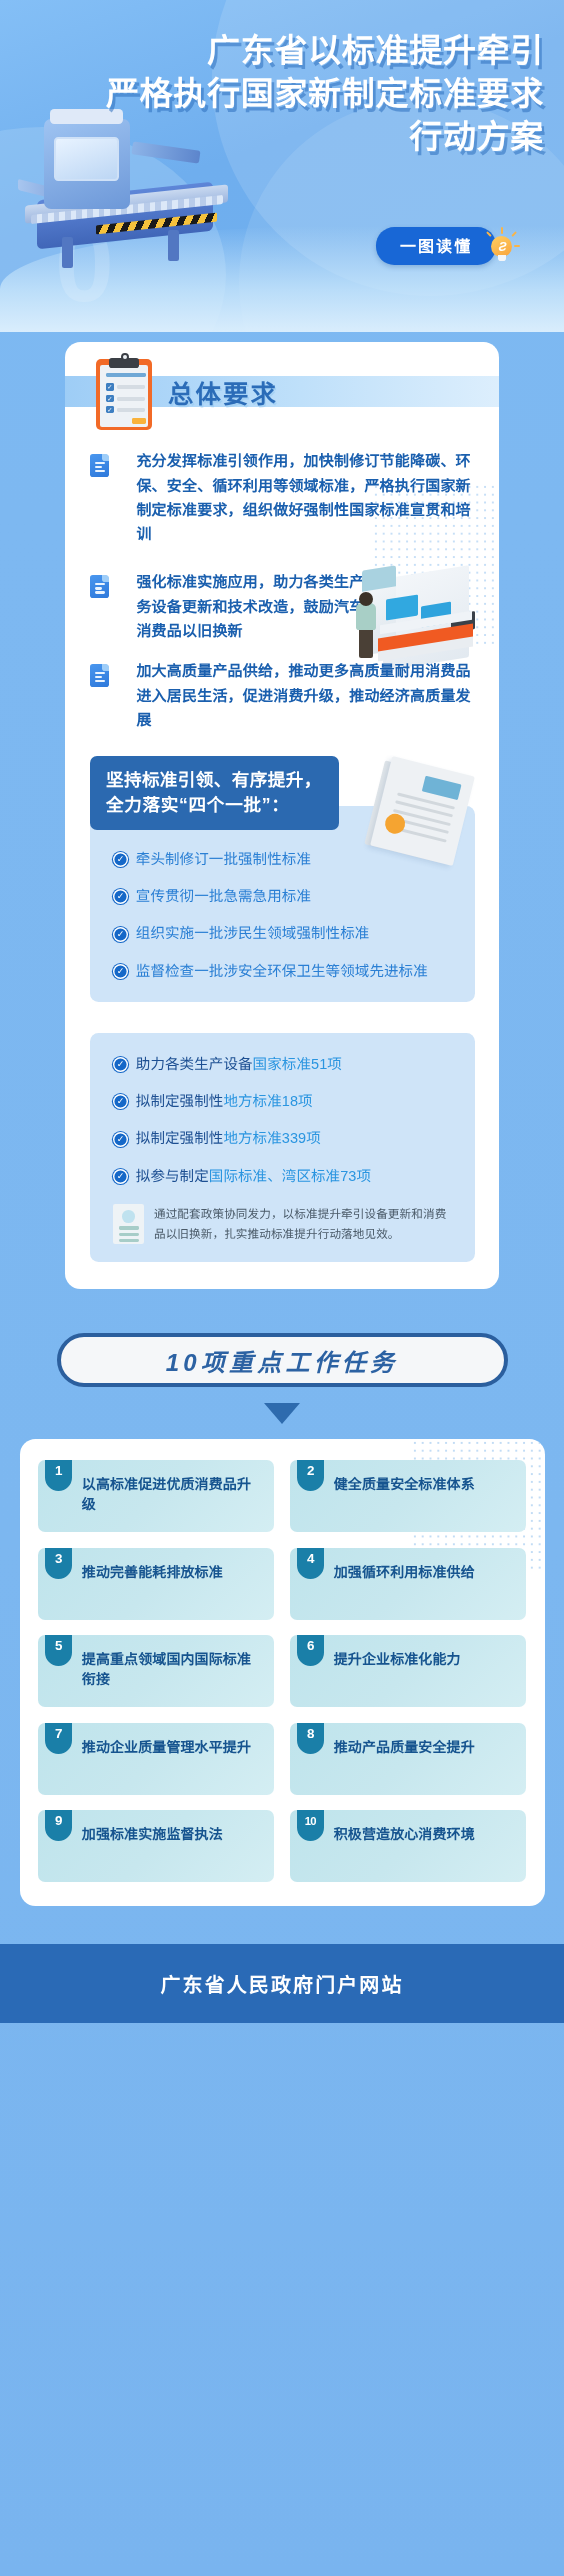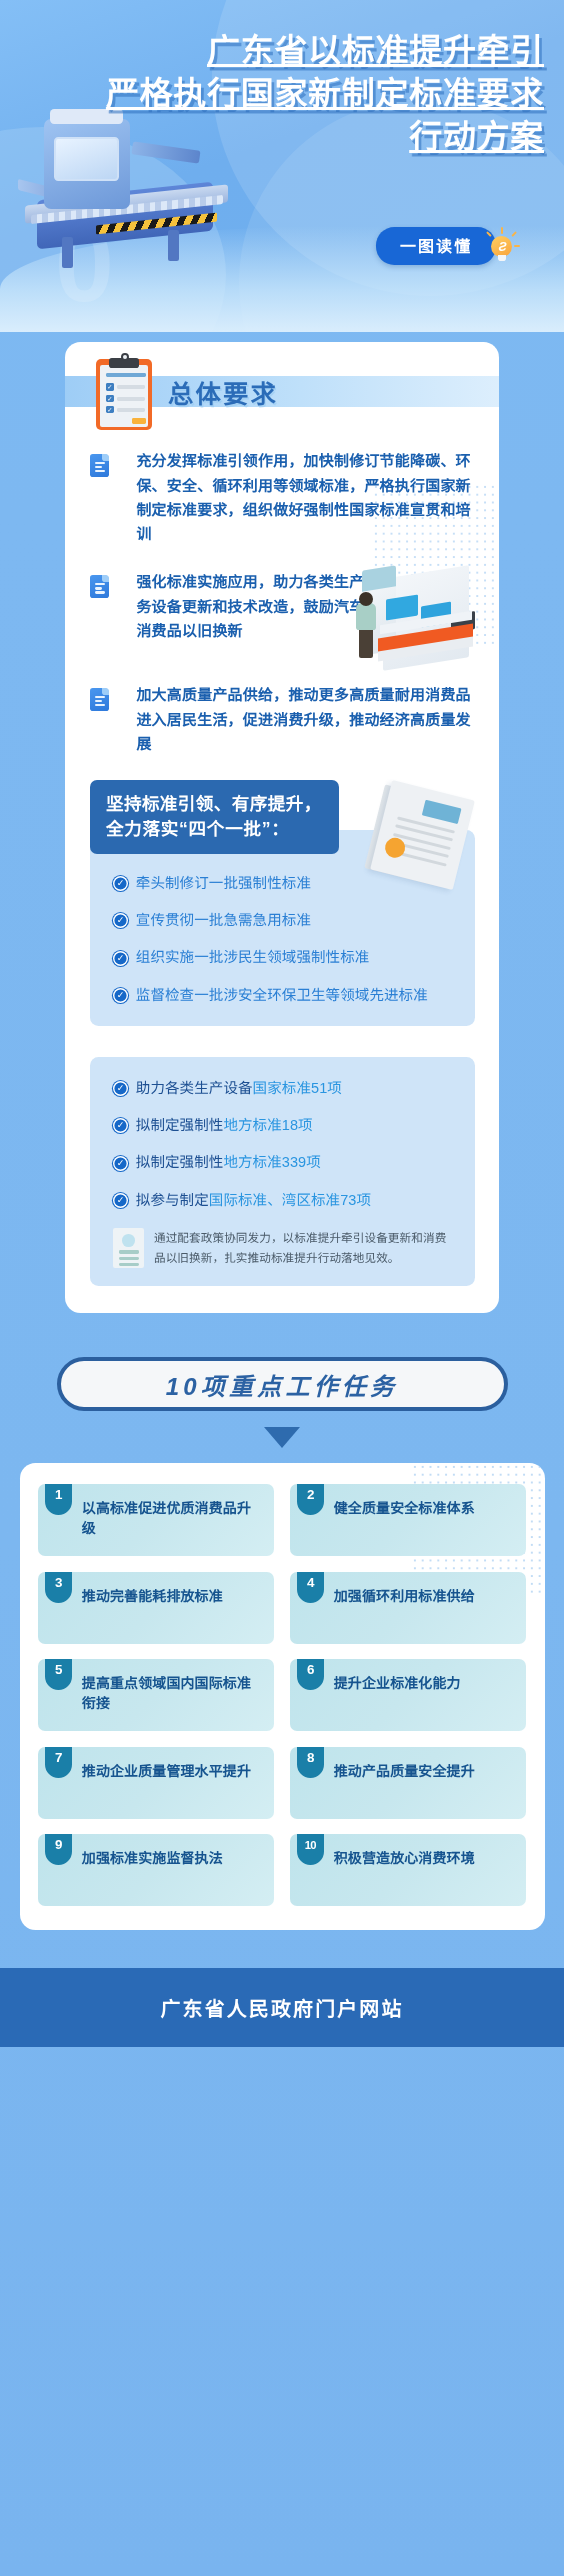--- a/index.html
+++ b/index.html
@@ -31,21 +31,20 @@
                background:linear-gradient(180deg,rgba(190,225,250,0) 0%,rgba(205,233,252,0.75) 60%,rgba(222,240,253,0.95) 100%);
                border-top-left-radius:60% 63px; }
   .hero-ghost { position:absolute; left:55px; bottom:15.5px; font-size:106px; font-weight:bold;
                 color:rgba(255,255,255,0.16); line-height:1; letter-spacing:-4.2px; }
 
   .hero-titles { position:absolute; right:20px; top:30px; text-align:right; z-index:6; }
   .hero-titles .tl {
     font-size:33px; font-weight:bold; color:#ffffff; line-height:1.30;
     letter-spacing:0.7px; text-shadow:2.8px 3.5px 0 rgba(46,112,190,0.55);
     white-space:nowrap;
-    text-decoration:underline;
   }
   .badge-row { position:absolute; right:47px; top:227px; z-index:7; display:flex; align-items:center; }
   .badge {
     background:#1867d6; color:#fff; font-size:16px; font-weight:bold;
     padding:6.3px 24px 7.8px 24px; border-radius:18.3px; letter-spacing:2.1px;
     box-shadow:0 2.1px 5.6px rgba(20,70,140,0.25);
   }
   .bulb { position:relative; width:32px; height:32px; margin-left:-11.3px; }
   .bulb .globe { position:absolute; left:6.3px; top:5.6px; width:21px; height:21px; border-radius:50%;
                  background:linear-gradient(150deg,#ffcf63,#f9a33b); }
@@ -317,21 +316,21 @@
           <div class="sh-m3"></div>
         <div class="sh-shelf"></div>
         <div class="sh-counter"></div>
         <div class="sh-counter2"></div>
         <div class="sh-person-l"></div>
         <div class="sh-person-b"></div>
         <div class="sh-person-h"></div>
       </div>
     </div>
 
-    <div class="para" style="margin-top:40px;">
+    <div class="para" style="margin-top:16px;">
       <div class="doc-ico">
         <div class="sheet"></div>
           <div class="fold"></div>
         <div class="l1"></div>
           <div class="l2"></div>
           <div class="l3"></div>
       </div>
       <div class="para-text">加大高质量产品供给，推动更多高质量耐用消费品进入居民生活，促进消费升级，推动经济高质量发展</div>
     </div>
 

